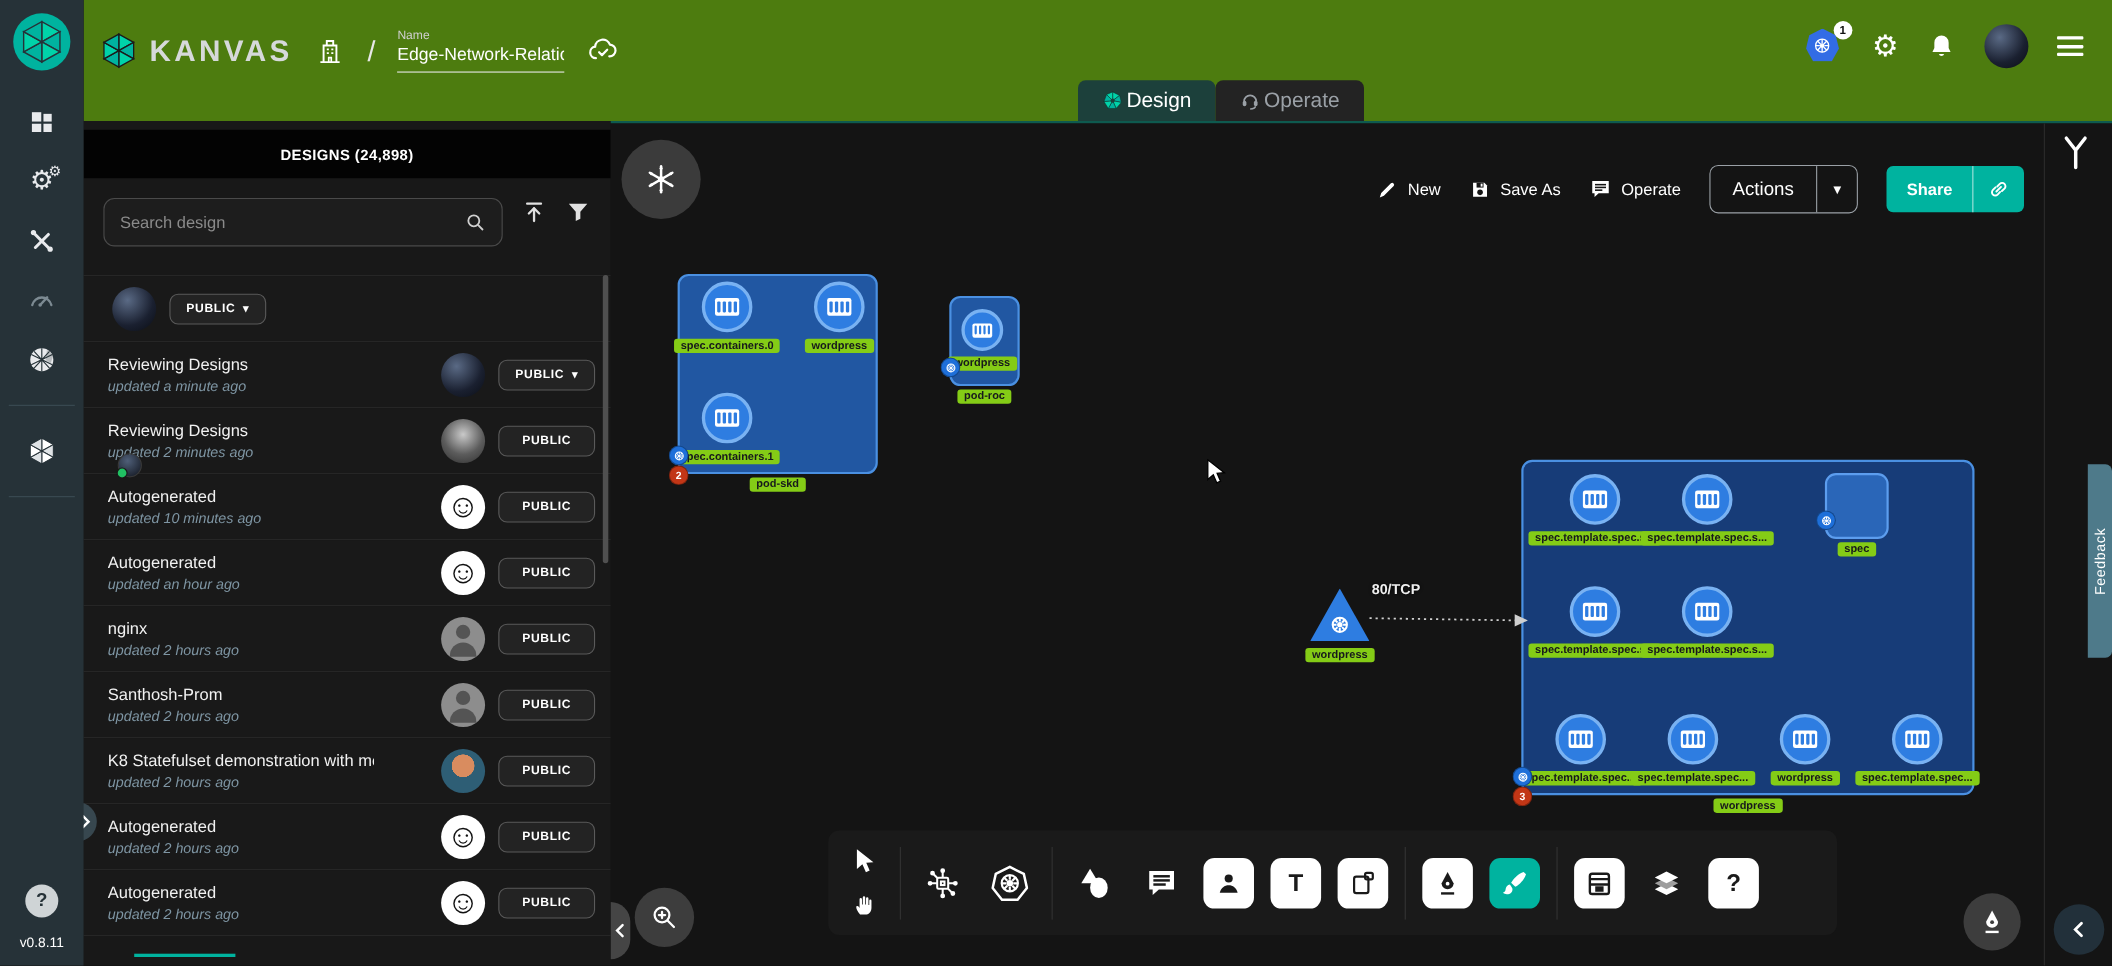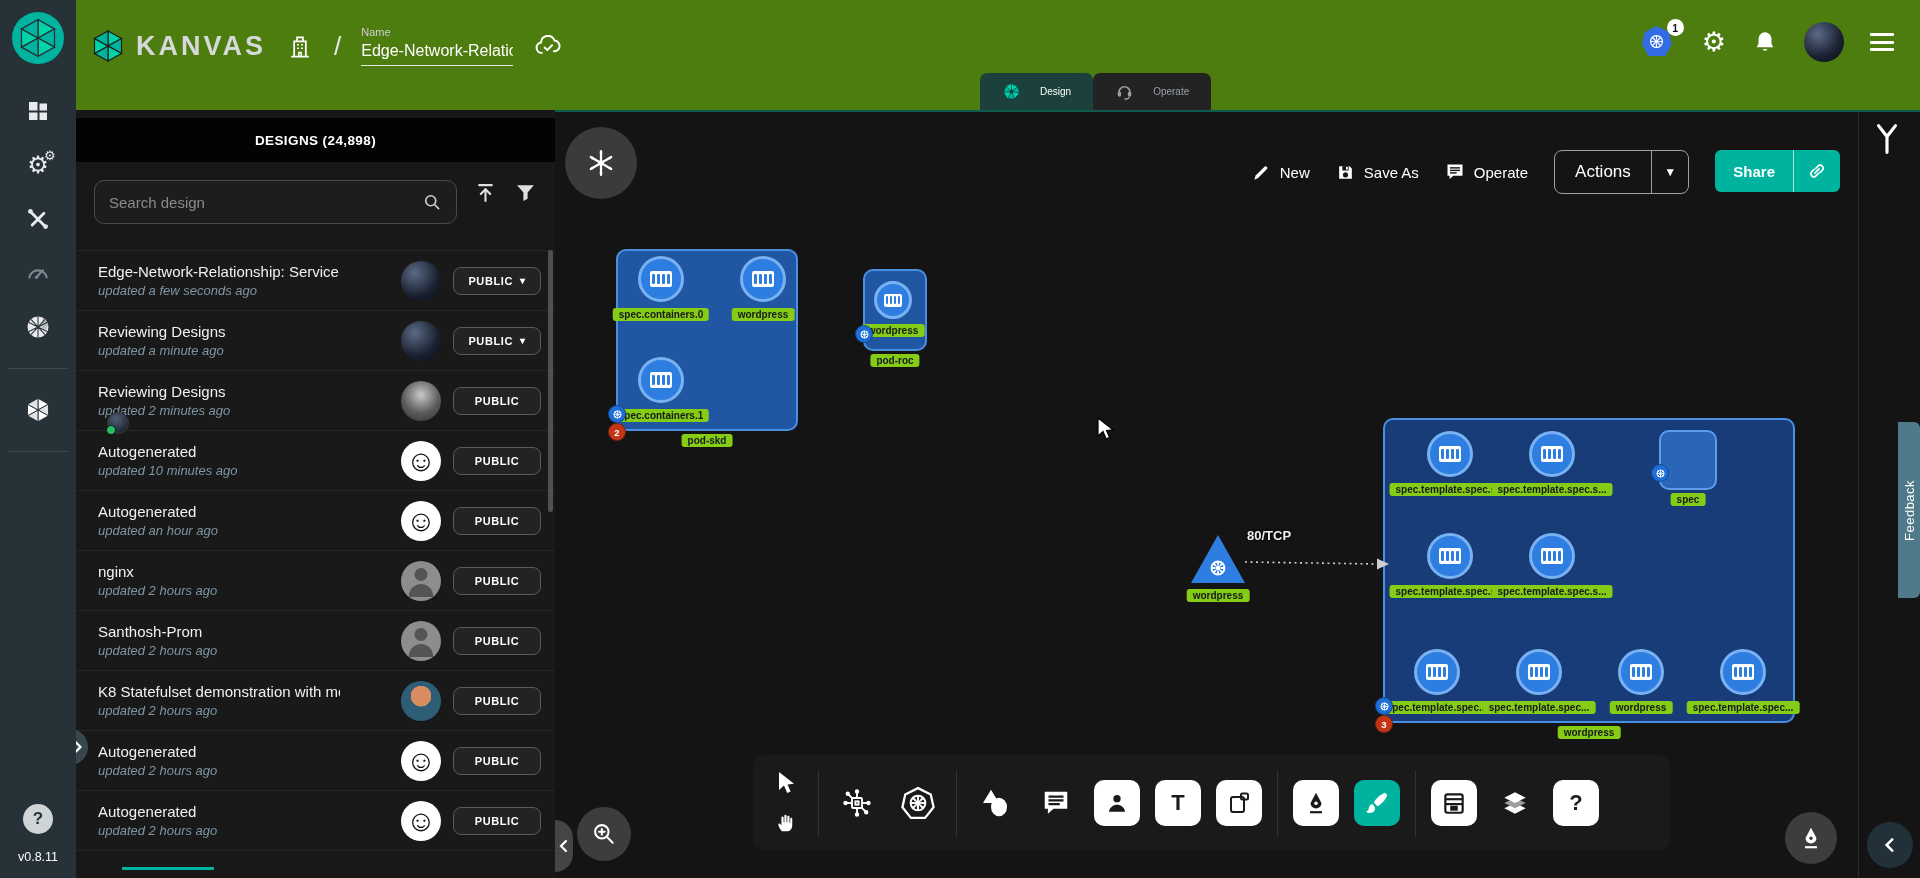--- a/index.html
+++ b/index.html
@@ -38,22 +38,22 @@
     display:flex;align-items:center;justify-content:center}
   .kbadge{position:absolute;top:-7px;right:-8px;width:17px;height:17px;border-radius:50%;background:#fff;color:#111;
     font-size:10.5px;font-weight:bold;display:flex;align-items:center;justify-content:center}
   .gear-btn{color:#fff;font-size:27px;line-height:1}
   .burger{display:flex;flex-direction:column;gap:4.5px}
   .burger i{display:block;width:24px;height:3px;background:#fff;border-radius:1px}
   .havatar{width:40px;height:40px;border-radius:50%}
 
   
   .tabs{position:absolute;left:904px;bottom:0;display:flex;align-items:flex-end}
-  .tab{height:37px;display:flex;align-items:center;gap:19px;padding:0 22px;border-radius:7px 7px 0 0;
-    font-size:10px;cursor:pointer}
+  .tab{height:37px;display:flex;align-items:center;gap:3px;padding:0 22px;border-radius:7px 7px 0 0;
+    font-size:19px;cursor:pointer}
   .tab.active{background:#1C403B;color:#fff}
   .tab.inactive{background:#232323;color:#9aa0a6}
 
   
   .content{flex:1;display:flex;position:relative;min-height:0}
 
   
   .dpanel{width:479px;flex:0 0 479px;background:#181818;position:relative;z-index:4}
   .ptitle{margin-top:8px;height:44px;background:#030303;color:#fff;display:flex;align-items:center;justify-content:center;
     font-size:13.5px;letter-spacing:.4px;font-weight:bold}
@@ -85,21 +85,21 @@
     color:#fff;display:flex;align-items:center;justify-content:center;z-index:8}
   .mini-av{position:absolute;left:31px;top:302px;width:22px;height:22px;border-radius:50%;
     background:radial-gradient(circle at 40% 30%, #4f5f78, #10141d);border:1px solid #3a3a3a;z-index:5}
   .mini-av::after{content:"";position:absolute;left:-2px;bottom:-2px;width:8px;height:8px;border-radius:50%;background:#21c063;border:1px solid #181818}
   .tealbar{position:absolute;left:46px;bottom:8px;width:92px;height:3px;background:#00B39F}
 
   
   .canvas{flex:1;position:relative;background:#141414;border-top:2px solid #0e5a4f;overflow:hidden}
   .snow-btn{position:absolute;left:10px;top:15px;width:72px;height:72px;border-radius:50%;background:#3b3b3b;
     display:flex;align-items:center;justify-content:center;cursor:pointer}
-  .cactions{position:absolute;top:38px;right:80px;display:flex;gap:26px}
+  .cactions{position:absolute;top:38px;right:80px;display:flex;align-items:center;gap:26px}
   .ghostbtn{display:flex;align-items:center;gap:9px;color:#fff;font-size:15px;cursor:pointer}
   .actions-btn{display:inline-flex;align-items:stretch;height:44px;border:1.5px solid #9aa0a6;border-radius:8px;cursor:pointer}
   .ab-main{padding:0 20px;display:flex;align-items:center;color:#fff;font-size:17px}
   .ab-div{width:1.5px;background:#9aa0a6}
   .ab-caret{width:36px;display:flex;align-items:center;justify-content:center;color:#fff;font-size:12px}
   .share-btn{display:inline-flex;align-items:stretch;height:42px;background:#00B39F;border-radius:6px;cursor:pointer}
   .sh-main{padding:0 18px;display:flex;align-items:center;color:#fff;font-weight:bold;font-size:15px}
   .sh-div{width:1px;background:rgba(255,255,255,.65)}
   .sh-link{width:46px;display:flex;align-items:center;justify-content:center}
 
@@ -345,24 +345,20 @@
             </svg>
           </span>
           <span class="pico">
             <svg width="21" height="21" viewBox="0 0 20 20">
               <polygon points="2,3 18,3 12,10 12,16 8,18 8,10" fill="#e0e0e0"></polygon>
             </svg>
           </span>
         </div>
         <div id="design-list">
             <div class="drow">
-              <div class="rt">
-                <div class="t">Edge-Network-Relationship: Service</div>
-                <div class="s">updated a few seconds ago</div>
-              </div>
               <div class="avatar av-dark"></div>
               <button class="public-btn">
                 <span>PUBLIC</span>
                 <span class="caret">▾</span>
               </button>
             </div>
             <div class="drow">
               <div class="rt">
                 <div class="t">Reviewing Designs</div>
                 <div class="s">updated a minute ago</div>

